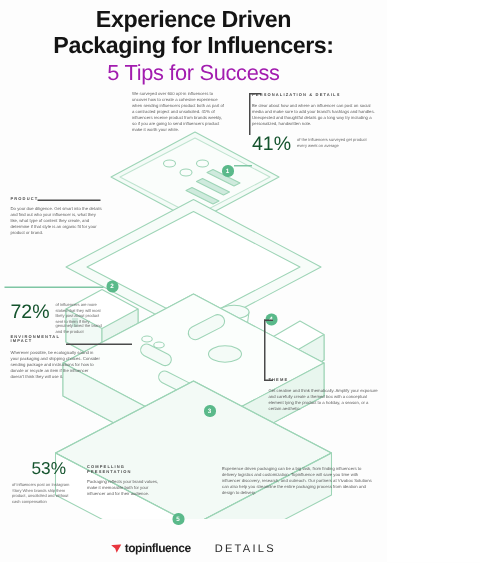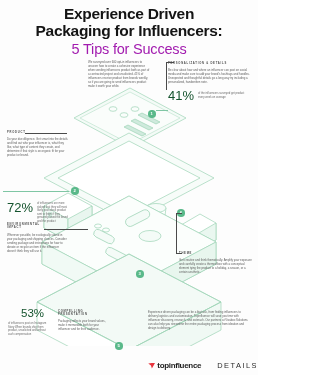--- a/index.html
+++ b/index.html
@@ -83,21 +83,21 @@
     color:#ffffff;
     font-size:4.2px;
     line-height:7.5px;
     text-align:center;
     font-weight:bold;
   }
 
   
   .footer {
     position:absolute; left:0; bottom:5px; width:258px;
-    display:flex; align-items:center; justify-content:flex-end; gap:16px;
+    display:flex; align-items:center; justify-content:center; gap:16px;
   }
   .logo-top { display:flex; align-items:center; gap:2px; }
   .logo-mark {
     width:7px; height:6px;
     background:#e8353e;
     clip-path:polygon(0 18%, 100% 0, 52% 100%, 38% 52%);
   }
   .logo-top-text {
     font-size:8px; font-weight:bold; color:#1d1d1d; letter-spacing:-0.3px;
   }

